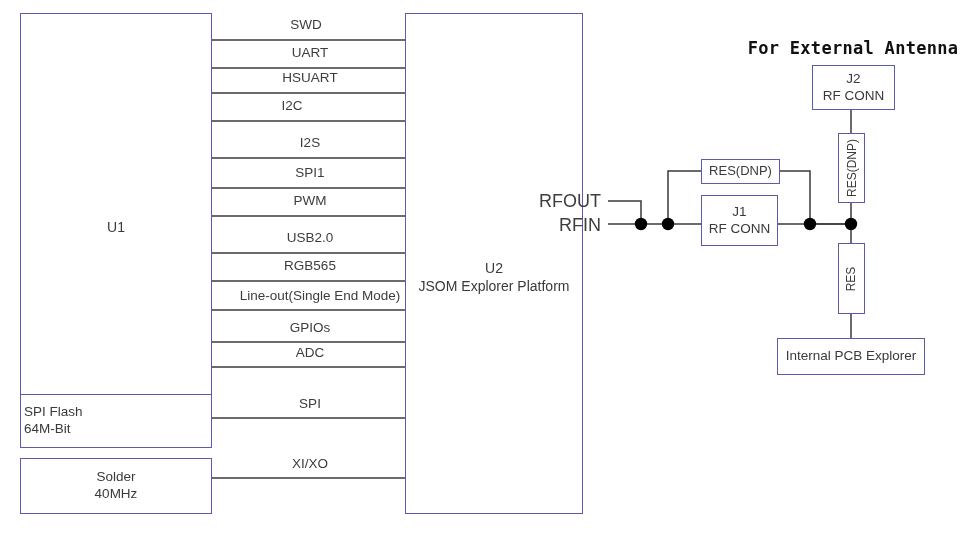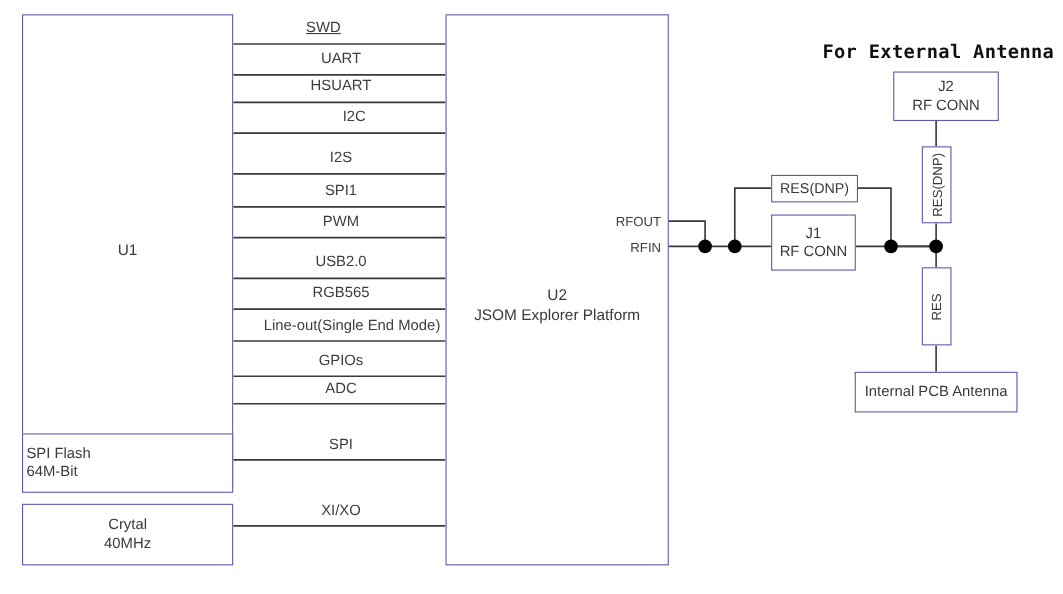--- a/index.html
+++ b/index.html
@@ -70,21 +70,21 @@
     transform: translateX(-50%);
     background: transparent;
     font-size: 13.5px;
   }
   .port-label {
     position: absolute;
     color: #3d3d3d;
     white-space: nowrap;
     text-align: right;
     transform: translate(-100%, -50%);
-    font-size: 12px;
+    font-size: 18px;
   }
   .title-ext {
     position: absolute;
     font-family: "DejaVu Sans Mono", "Liberation Mono", monospace;
     font-weight: bold;
     font-size: 17px;
     color: #111111;
     white-space: nowrap;
     transform: translateX(-50%);
     letter-spacing: 0.3px;
@@ -156,72 +156,72 @@
 
   <div class="box" style="left:20px; top:394px; width:192px; height:54px; justify-content:center;">
     <span class="lines" style="text-align:left;">
       <span class="l1 fs135">SPI Flash</span>
       <span class="l2 fs135">64M-Bit</span>
     </span>
   </div>
 
   <div class="box" style="left:20px; top:458px; width:192px; height:56px;">
     <span class="lines">
-      <span class="l1 fs135">Crytal</span>
+      <span class="l1 fs135">Solder</span>
       <span class="l2 fs135">40MHz</span>
     </span>
   </div>
 
-  <div class="box" style="left:405px; top:13px; width:203px; height:501px;">
+  <div class="box" style="left:405px; top:13px; width:178px; height:501px;">
     <span class="lines" style="position:relative; top:14px;">
       <span class="l1 fs14">U2</span>
       <span class="l2 fs14">JSOM Explorer Platform</span>
     </span>
   </div>
 
   <div class="box" style="left:701px; top:159px; width:79px; height:25px;">
     <span class="lines">
       <span class="l1 fs13">RES(DNP)</span>
     </span>
   </div>
 
   <div class="box" style="left:701px; top:195px; width:77px; height:51px;">
     <span class="lines">
       <span class="l1 fs135">J1</span>
       <span class="l2 fs135">RF CONN</span>
     </span>
   </div>
 
-  <div class="box" style="left:812px; top:65px; width:96px; height:45px;">
+  <div class="box" style="left:812px; top:65px; width:83px; height:45px;">
     <span class="lines">
       <span class="l1 fs135">J2</span>
       <span class="l2 fs135">RF CONN</span>
     </span>
   </div>
 
   <div class="vbox" style="left:838px; top:133px; width:27px; height:70px;">
     <span class="fs12">RES(DNP)</span>
   </div>
 
   <div class="vbox" style="left:838px; top:243px; width:27px; height:71px;">
     <span class="fs12">RES</span>
   </div>
 
   <div class="box" style="left:777px; top:338px; width:148px; height:37px;">
     <span class="lines">
-      <span class="l1 fs135">Internal PCB Antenna</span>
+      <span class="l1 fs135">Internal PCB Explorer</span>
     </span>
   </div>
 
   <div class="title-ext" style="left:853px; top:38px;">For External Antenna</div>
 
-  <div class="signal-label" style="left:294px; top:17px;text-decoration:underline;">SWD</div>
+  <div class="signal-label" style="left:306px; top:17px;">SWD</div>
   <div class="signal-label" style="left:310px; top:45px;">UART</div>
   <div class="signal-label" style="left:310px; top:70px;">HSUART</div>
-  <div class="signal-label" style="left:322px; top:98px;">I2C</div>
+  <div class="signal-label" style="left:292px; top:98px;">I2C</div>
   <div class="signal-label" style="left:310px; top:135px;">I2S</div>
   <div class="signal-label" style="left:310px; top:165px;">SPI1</div>
   <div class="signal-label" style="left:310px; top:193px;">PWM</div>
   <div class="signal-label" style="left:310px; top:230px;">USB2.0</div>
   <div class="signal-label" style="left:310px; top:258px;">RGB565</div>
   <div class="signal-label" style="left:310px; top:288px;padding-left:20px;">Line-out(Single End Mode)</div>
   <div class="signal-label" style="left:310px; top:320px;">GPIOs</div>
   <div class="signal-label" style="left:310px; top:345px;">ADC</div>
 
   <div class="signal-label" style="left:310px; top:396px;">SPI</div>

